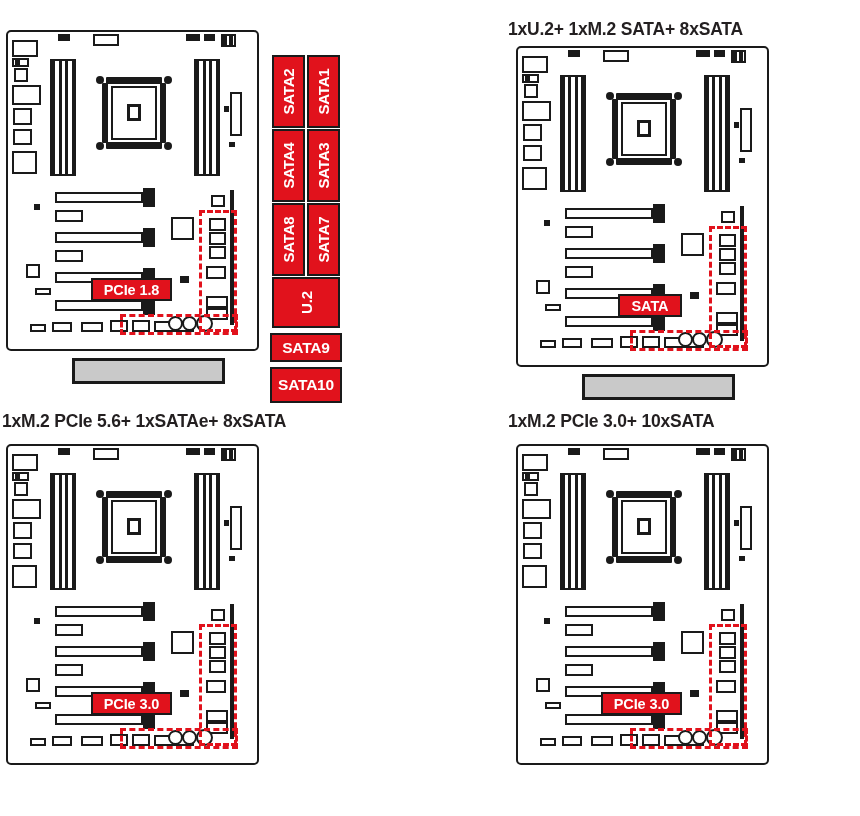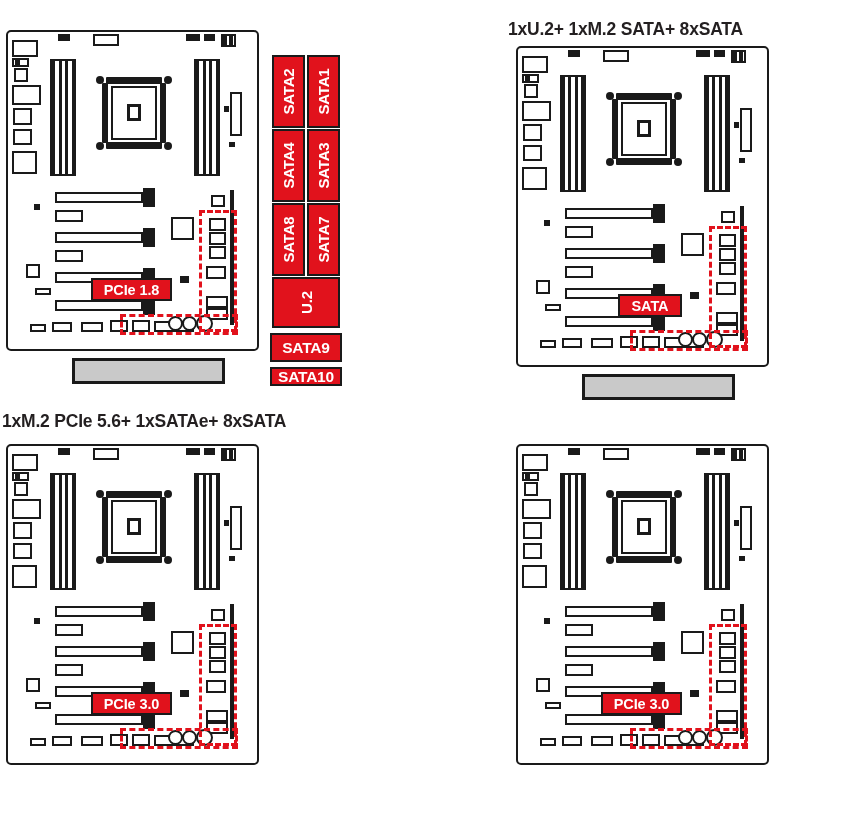--- a/index.html
+++ b/index.html
@@ -281,21 +281,21 @@
       <div class="vblk" style="left:0px;top:148px;width:33px;height:73px;">
           <span>SATA8</span>
         </div>
       <div class="vblk" style="left:35px;top:148px;width:33px;height:73px;">
           <span>SATA7</span>
         </div>
       <div class="vblk" style="left:0px;top:222px;width:68px;height:51px;">
           <span>U.2</span>
         </div>
       <div class="hblk" style="left:-2px;top:278px;width:72px;height:29px;">SATA9</div>
-      <div class="hblk" style="left:-2px;top:312px;width:72px;height:19px;">SATA10</div>
+      <div class="hblk" style="left:-2px;top:312px;width:72px;height:36px;">SATA10</div>
     </div>
   </div>
 
   <div class="quad q2">
     <div class="quad-title">1xU.2+ 1xM.2 SATA+ 8xSATA</div>
 
     <div class="board-wrap">
       <div class="board">
         <div class="pc solid" style="left:50px;top:2px;width:12px;height:7px;"></div>
         <div class="pc ol-thin" style="left:85px;top:2px;width:26px;height:12px;"></div>
@@ -484,20 +484,21 @@
       
       
       
       
       
       
     </div>
   </div>
 
   <div class="quad q4">
+    <div class="quad-title">1xM.2 PCIe 3.0+ 10xSATA</div>
 
     <div class="board-wrap">
       <div class="board">
         <div class="pc solid" style="left:50px;top:2px;width:12px;height:7px;"></div>
         <div class="pc ol-thin" style="left:85px;top:2px;width:26px;height:12px;"></div>
         <div class="pc solid" style="left:178px;top:2px;width:14px;height:7px;"></div>
         <div class="pc solid" style="left:196px;top:2px;width:11px;height:7px;"></div>
         <div class="pc ol-thin" style="left:213px;top:2px;width:15px;height:13px;"></div>
         <div class="pc solid" style="left:215px;top:4px;width:4px;height:9px;"></div>
         <div class="pc solid" style="left:221px;top:4px;width:4px;height:9px;"></div>

